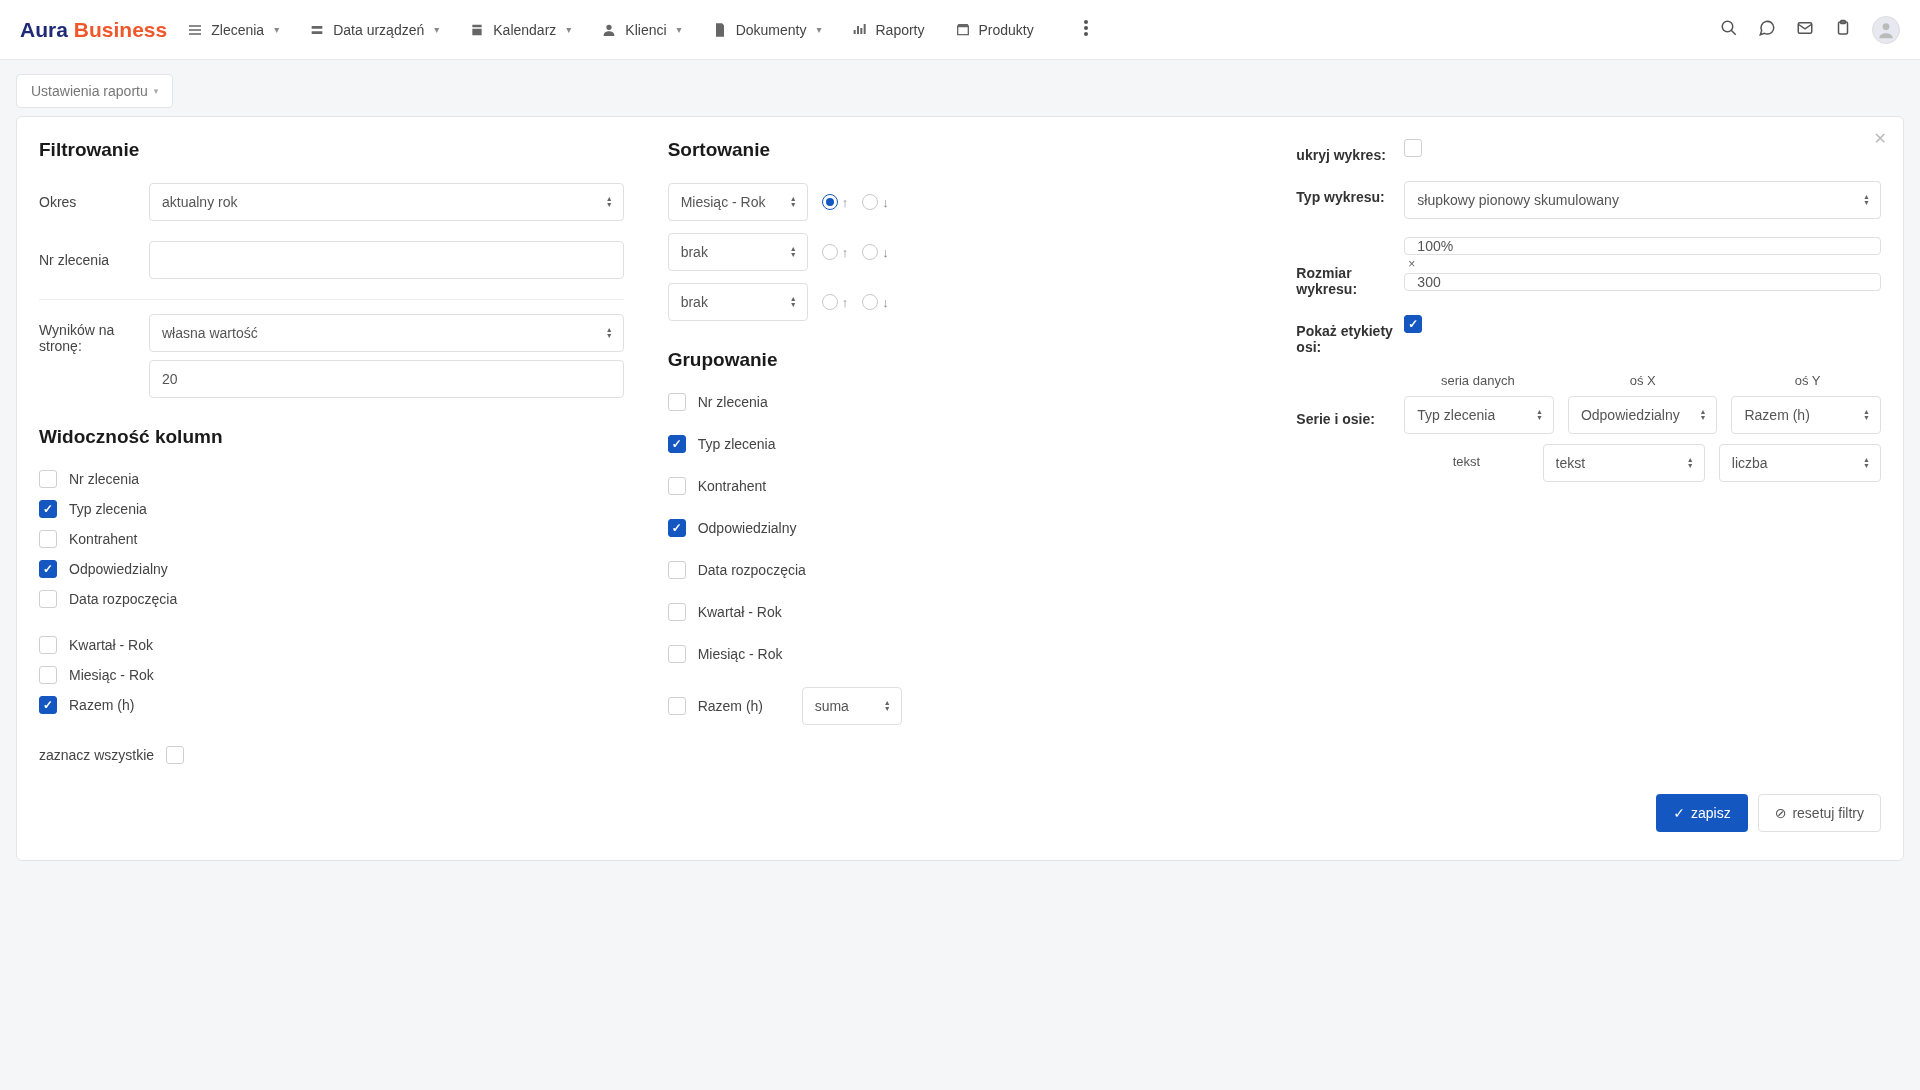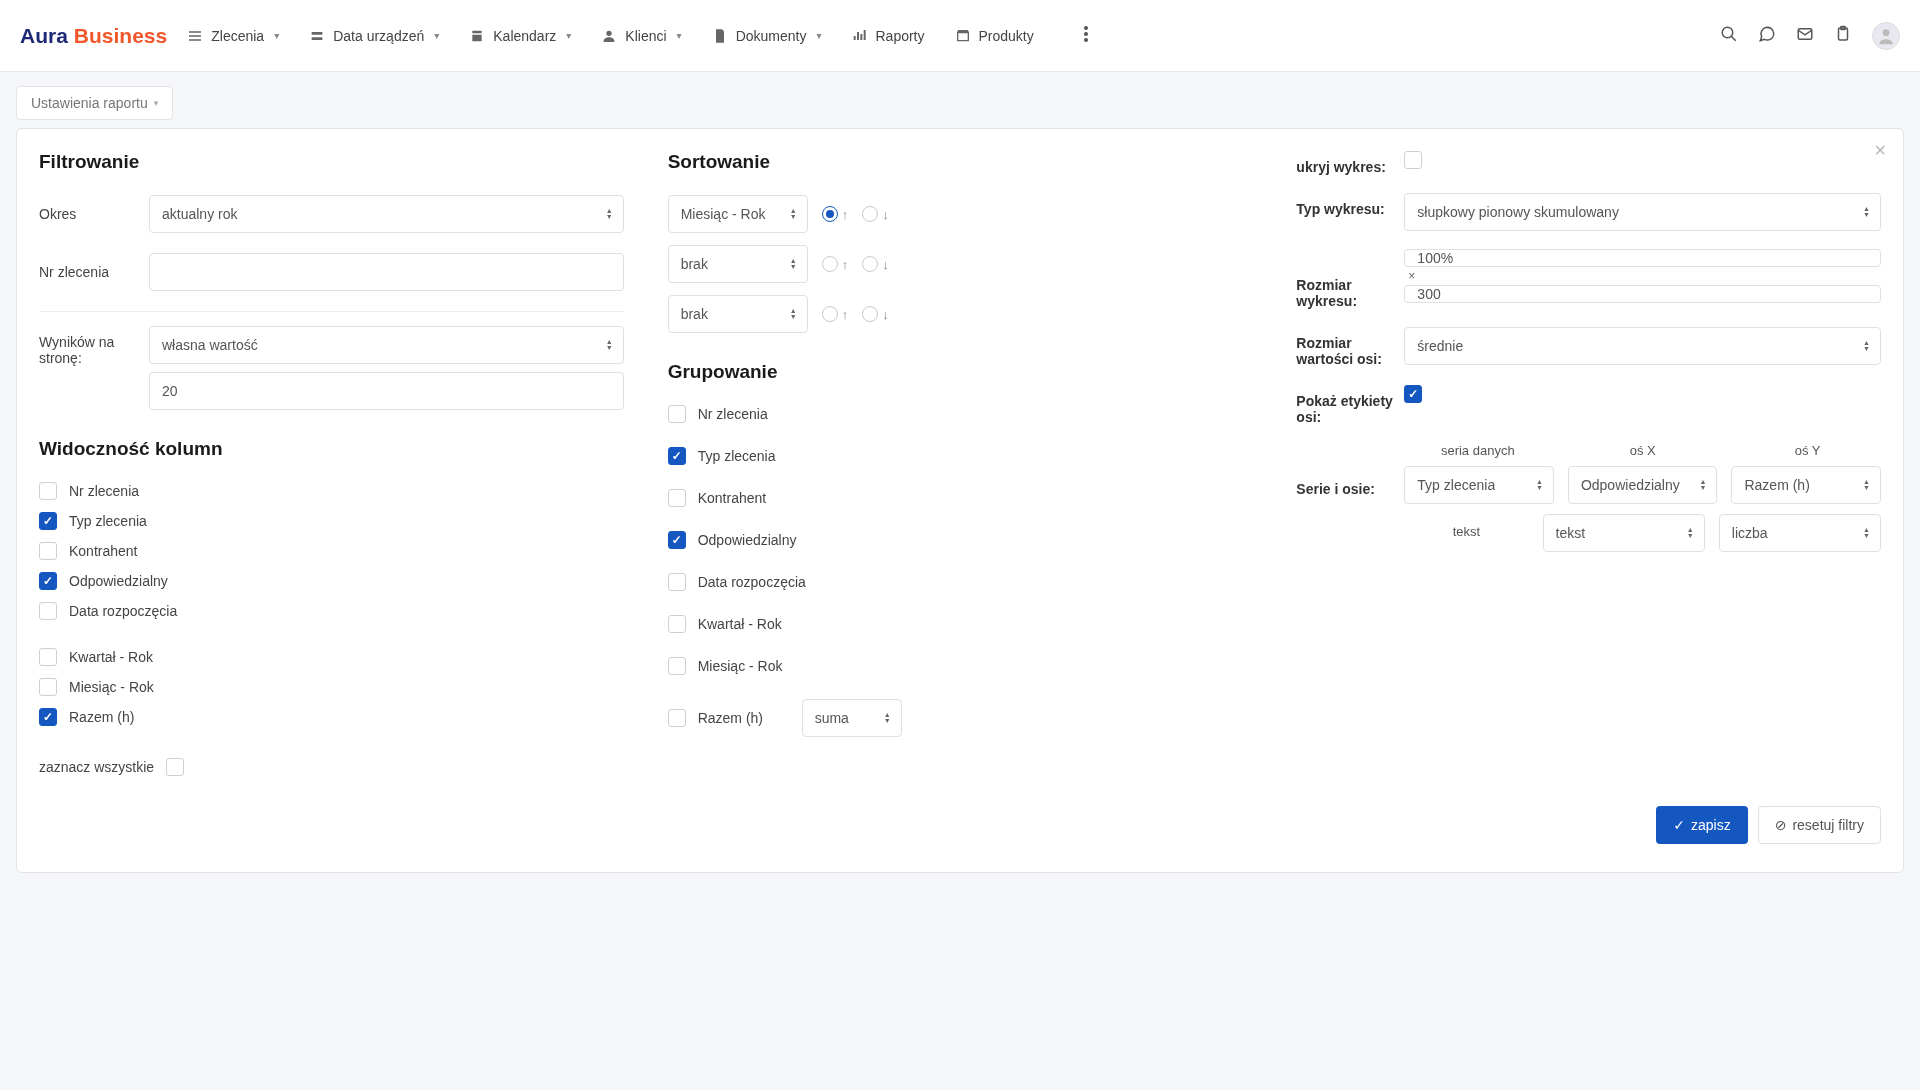--- a/index.html
+++ b/index.html
@@ -1,18 +1,18 @@
 <!DOCTYPE html>
 <html><head>
 <meta charset="utf-8">
 <style>
 * { box-sizing: border-box; margin: 0; padding: 0; }
 body { font-family: -apple-system, BlinkMacSystemFont, "Segoe UI", Arial, sans-serif; background: #f5f6f8; color: #333; font-size: 14px; }
 
-.topbar { background: #fff; height: 72px; display: flex; align-items: center; padding: 0 20px; border-bottom: 1px solid #e8e8e8; }
+.topbar { background: #fff; height: 60px; display: flex; align-items: center; padding: 0 20px; border-bottom: 1px solid #e8e8e8; }
 .logo { display: flex; align-items: center; font-weight: 700; font-size: 21px; margin-right: 16px; }
 .logo .aura { color: #1e2a78; }
 .logo .business { color: #f0572b; margin-left: 6px; }
 .nav { display: flex; align-items: center; gap: 30px; margin-left: 4px; }
 .nav-item { display: flex; align-items: center; gap: 8px; color: #444; font-size: 14px; cursor: pointer; }
 .nav-item svg { width: 16px; height: 16px; fill: #666; }
 .chevron { font-size: 10px; color: #888; margin-left: 2px; }
 .more-menu { margin-left: 20px; cursor: pointer; }
 .topbar-right { margin-left: auto; display: flex; align-items: center; gap: 20px; }
 .topbar-right .ticon { cursor: pointer; color: #555; }
@@ -363,29 +363,20 @@
             <div class="input">
                 <input type="text" value="100%" style="">
               </div>
             <div class="times">×</div>
             <div class="input">
                 <input type="text" value="300" style="">
               </div>
           </div>
         </div>
 
-        <div class="opt-row">
-          <div class="opt-label">Rozmiar wartości osi:</div>
-          <div class="opt-val">
-            <div class="select">
-              <span>średnie</span>
-              <span class="caret">▲<br>▼</span>
-            </div>
-          </div>
-        </div>
 
         <div class="opt-row">
           <div class="opt-label">Pokaż etykiety osi:</div>
           <div class="opt-val">
               <span class="checkbox checked"></span>
             </div>
         </div>
 
         <div class="opt-row">
           <div class="opt-label" style="padding-top:38px">Serie i osie:</div>

